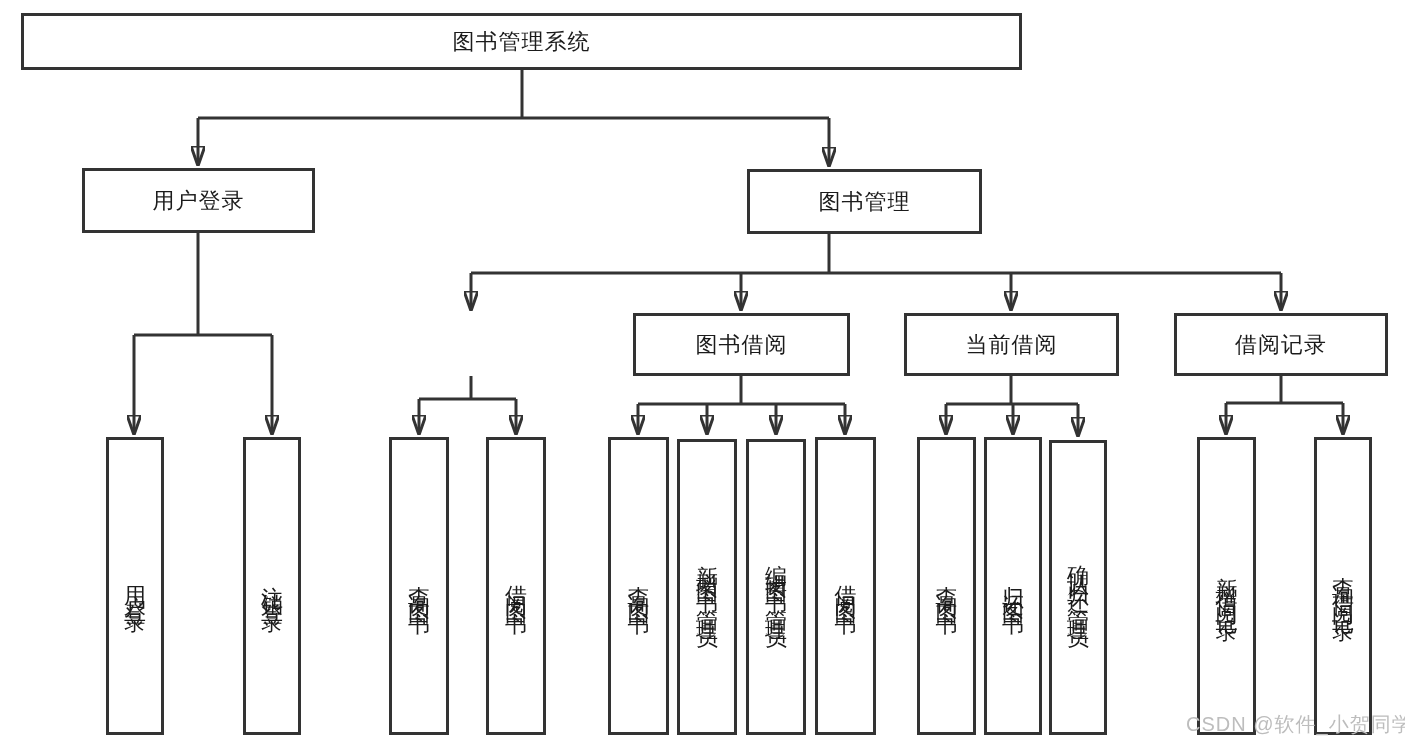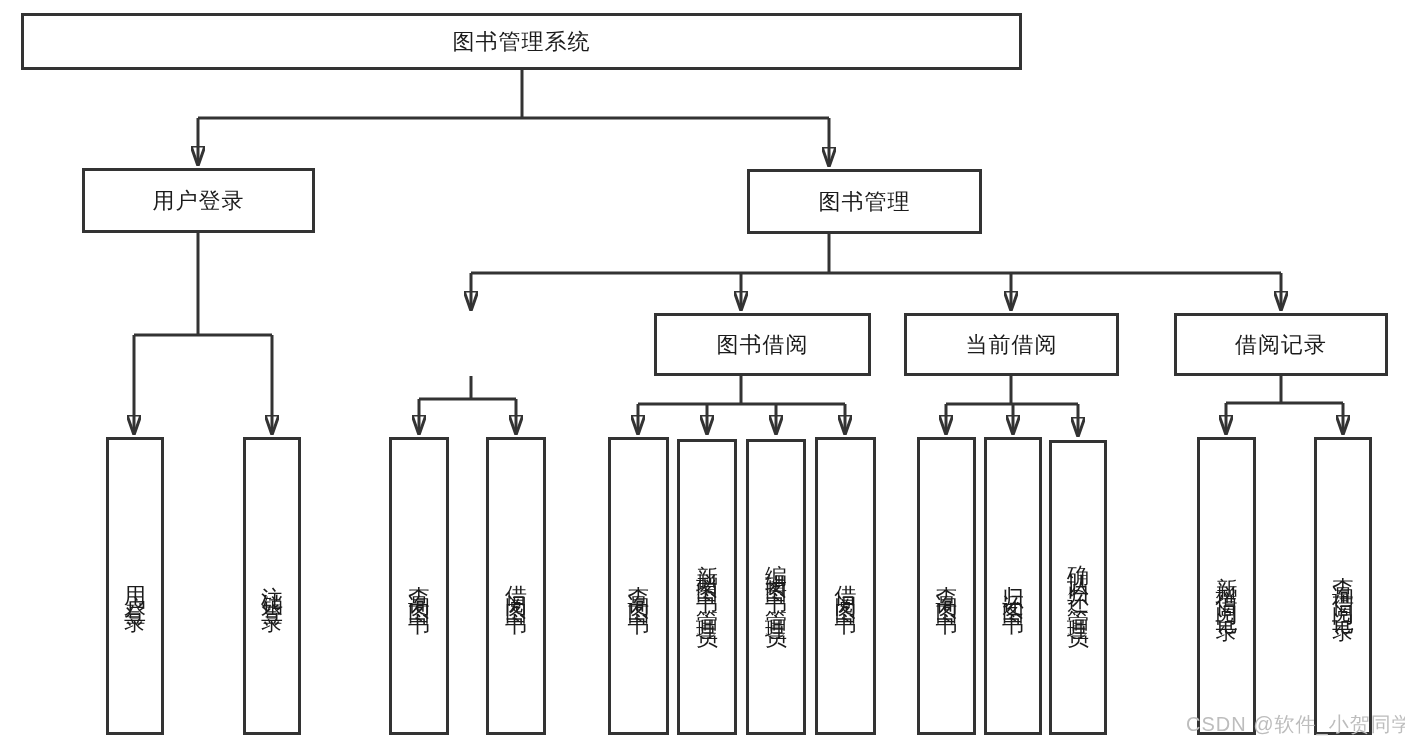--- a/index.html
+++ b/index.html
@@ -107,21 +107,21 @@
       <path d="M1226 403 V434" marker-end="url(#arw)"></path>
       <path d="M1343 403 V434" marker-end="url(#arw)"></path>
     </g>
   </svg>
 
   <div class="node" style="left:21px;top:13px;width:1001px;height:57px;">图书管理系统</div>
 
   <div class="node" style="left:82px;top:168px;width:233px;height:65px;">用户登录</div>
   <div class="node" style="left:712px;top:169px;width:235px;height:65px;margin-left:35px;">图书管理</div>
 
-  <div class="node" style="left:633px;top:313px;width:217px;height:63px;margin-left:21px;">图书借阅</div>
+  <div class="node" style="left:633px;top:313px;width:217px;height:63px;">图书借阅</div>
   <div class="node" style="left:904px;top:313px;width:215px;height:63px;">当前借阅</div>
   <div class="node" style="left:1174px;top:313px;width:214px;height:63px;">借阅记录</div>
 
   <div class="node leaf" style="left:106px;top:437px;width:58px;height:298px;">用户登录</div>
   <div class="node leaf" style="left:243px;top:437px;width:58px;height:298px;">注销登录</div>
 
   <div class="node leaf" style="left:389px;top:437px;width:60px;height:298px;">查询图书</div>
   <div class="node leaf" style="left:486px;top:437px;width:60px;height:298px;">借阅图书</div>
 
   <div class="node leaf" style="left:608px;top:437px;width:61px;height:298px;">查询图书</div>

